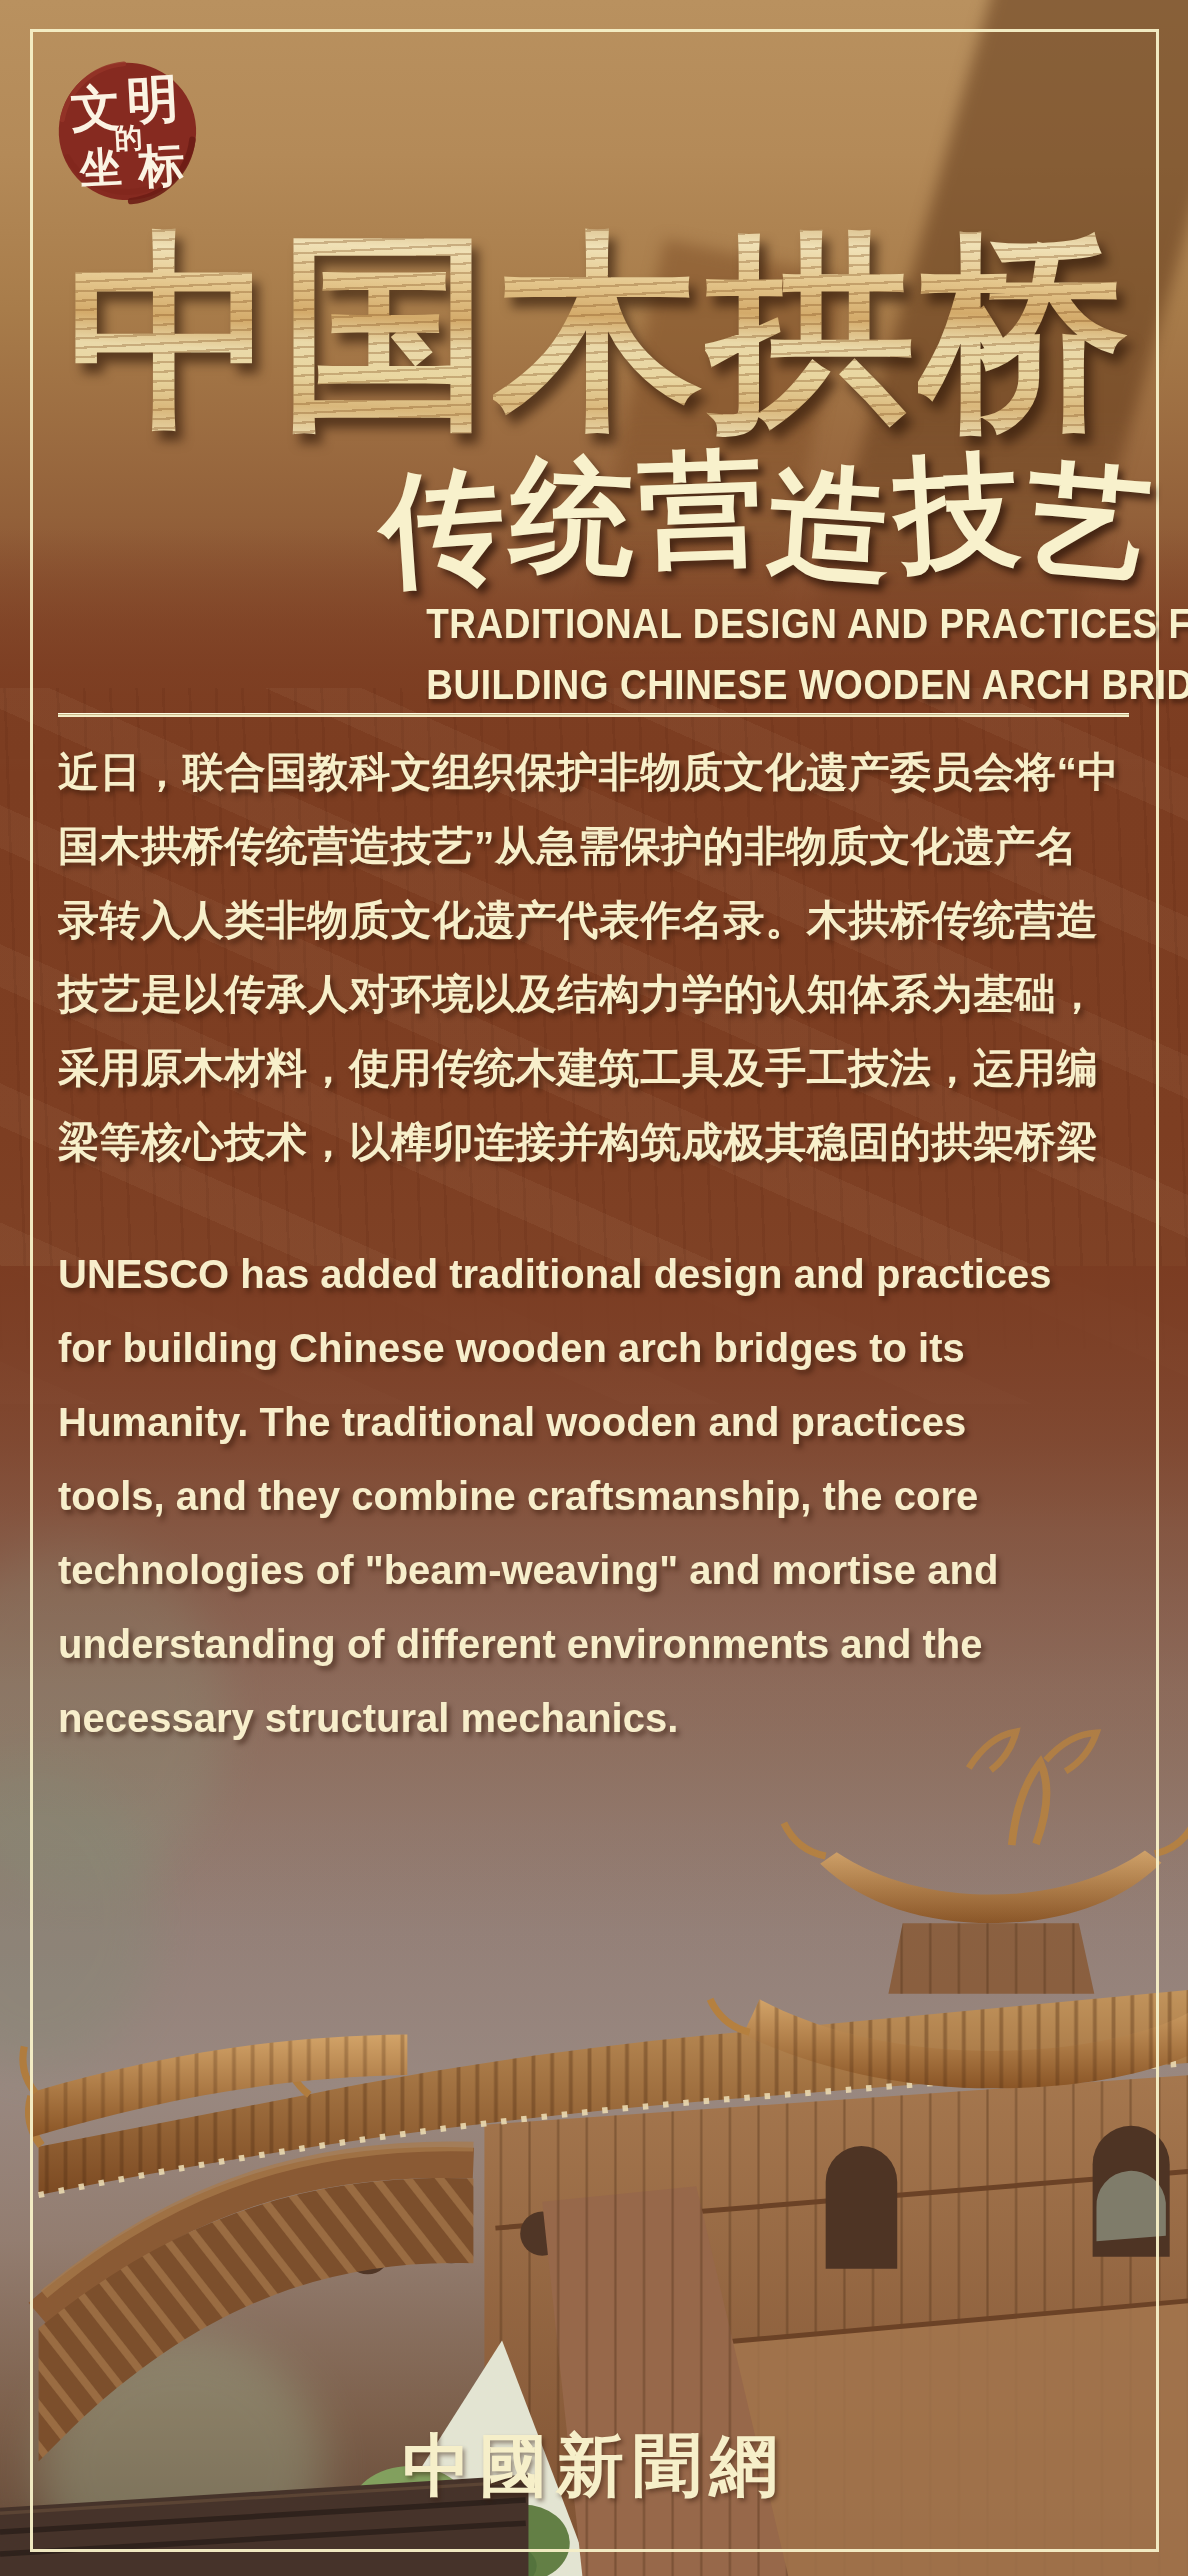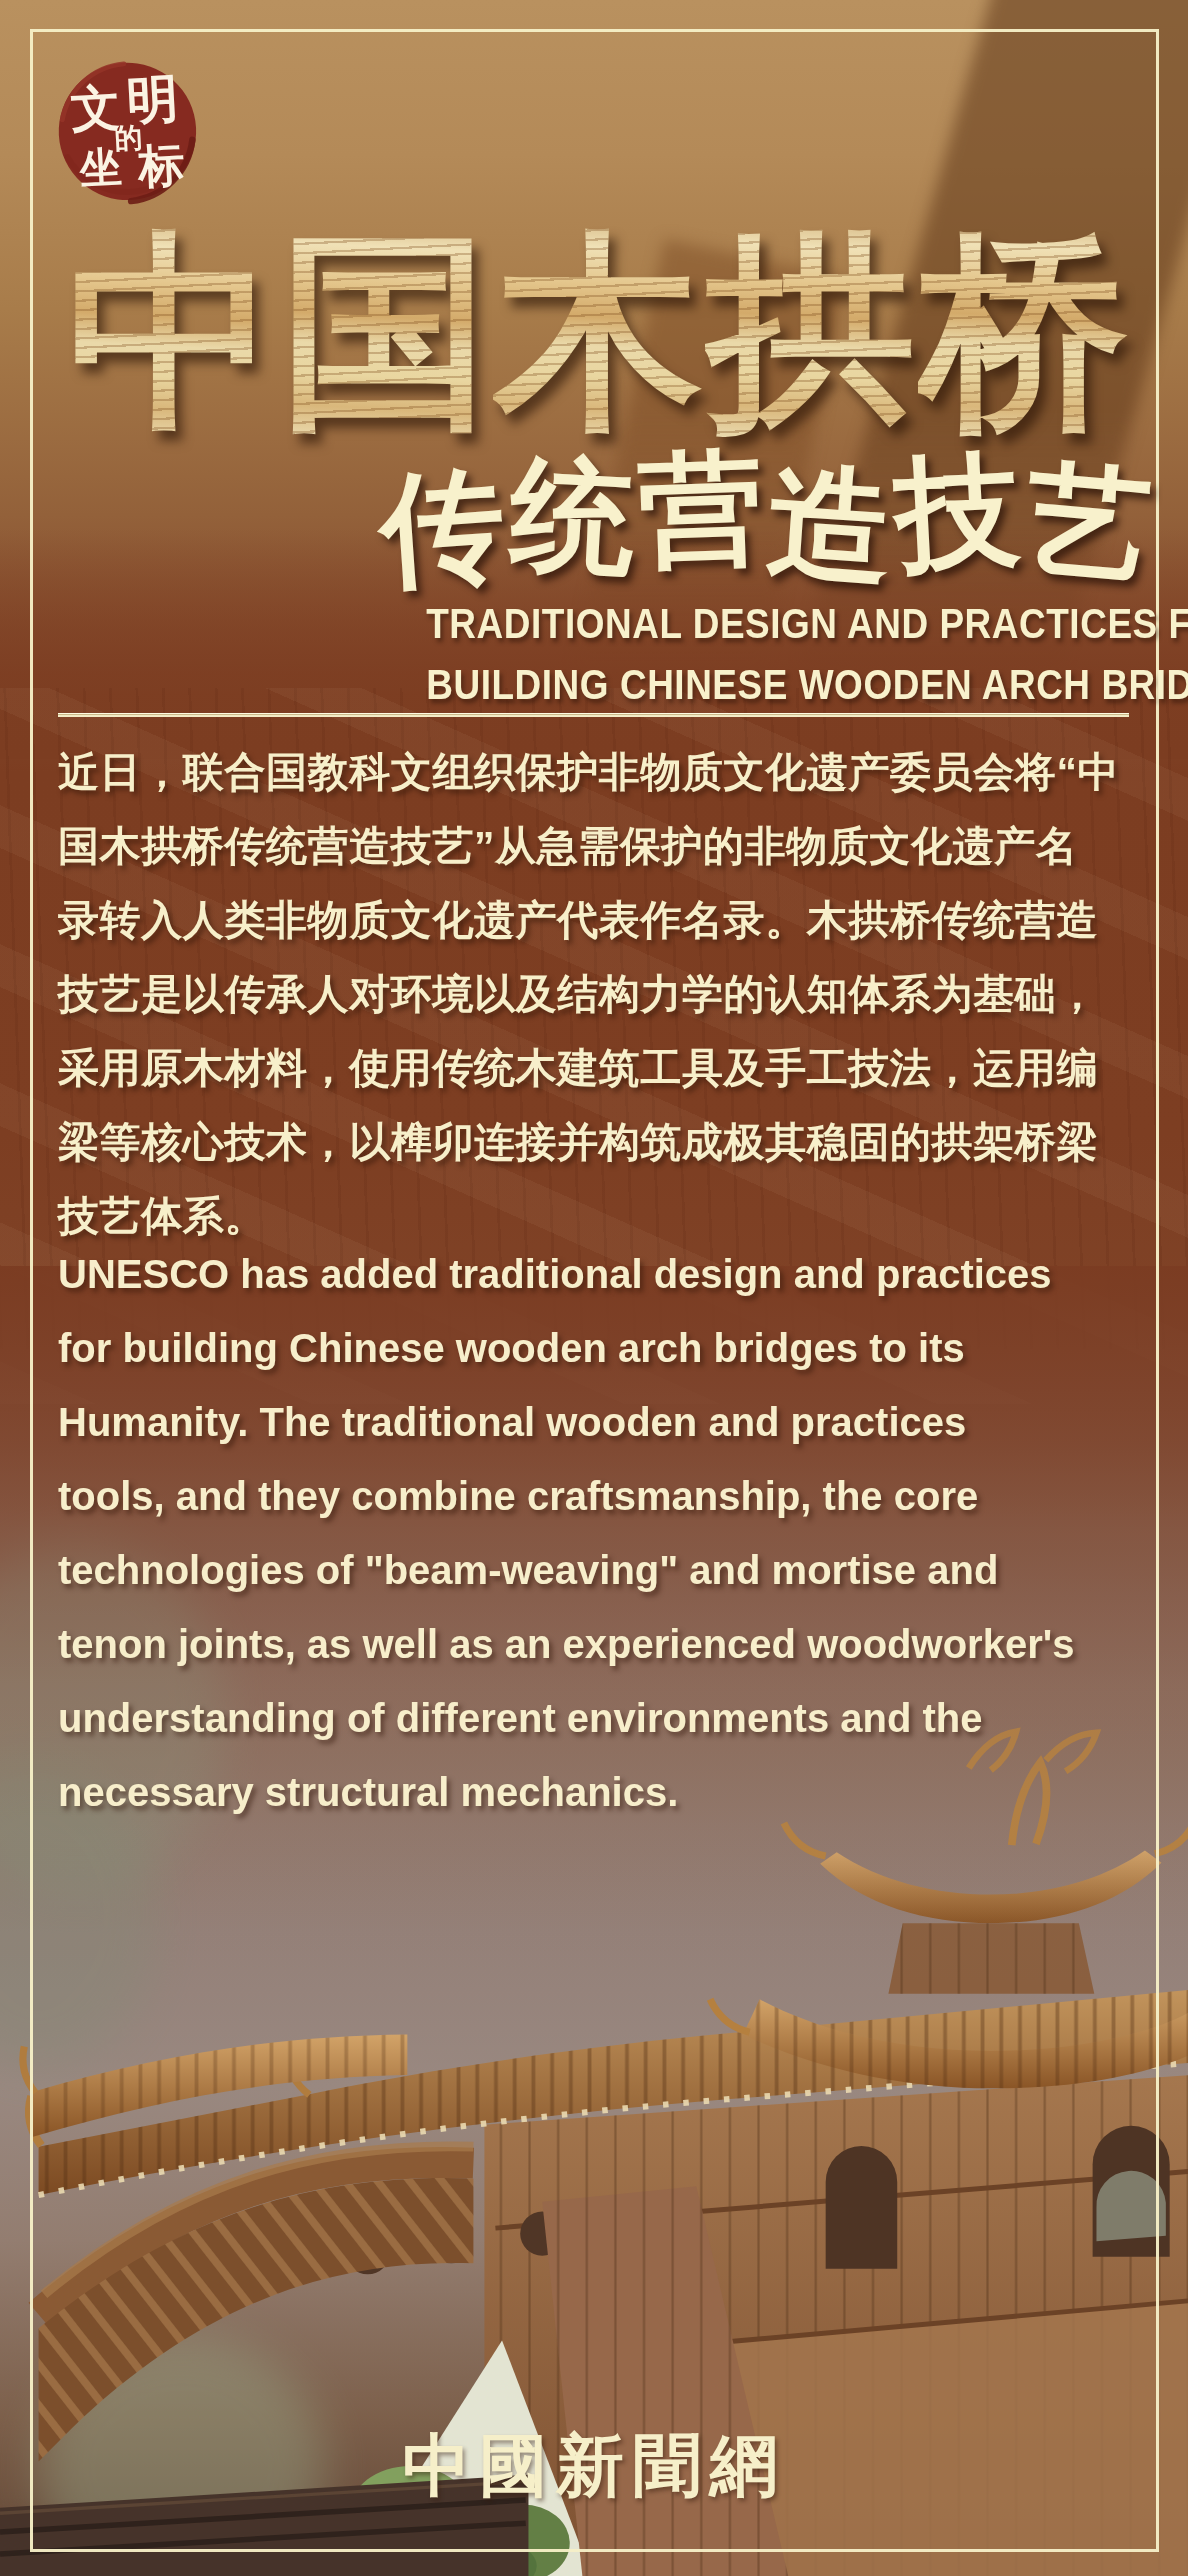--- a/index.html
+++ b/index.html
@@ -229,30 +229,28 @@
 
   <div class="divider"></div>
 
   <div class="zhpara">
     <div>近日，联合国教科文组织保护非物质文化遗产委员会将“中</div>
     <div>国木拱桥传统营造技艺”从急需保护的非物质文化遗产名</div>
     <div>录转入人类非物质文化遗产代表作名录。木拱桥传统营造</div>
     <div>技艺是以传承人对环境以及结构力学的认知体系为基础，</div>
     <div>采用原木材料，使用传统木建筑工具及手工技法，运用编</div>
     <div>梁等核心技术，以榫卯连接并构筑成极其稳固的拱架桥梁</div>
-    <div>技艺体系。</div>
   </div>
 
   <div class="enpara">
     <div>UNESCO has added traditional design and practices</div>
     <div>for building Chinese wooden arch bridges to its</div>
     <div>Humanity. The traditional wooden and practices</div>
     <div>tools, and they combine craftsmanship, the core</div>
     <div>technologies of "beam-weaving" and mortise and</div>
-    <div>tenon joints, as well as an experienced woodworker's</div>
     <div>understanding of different environments and the</div>
     <div>necessary structural mechanics.</div>
   </div>
 
   <div class="logo">中國新聞網</div>
 
 </div>
 
 
 </body></html>

